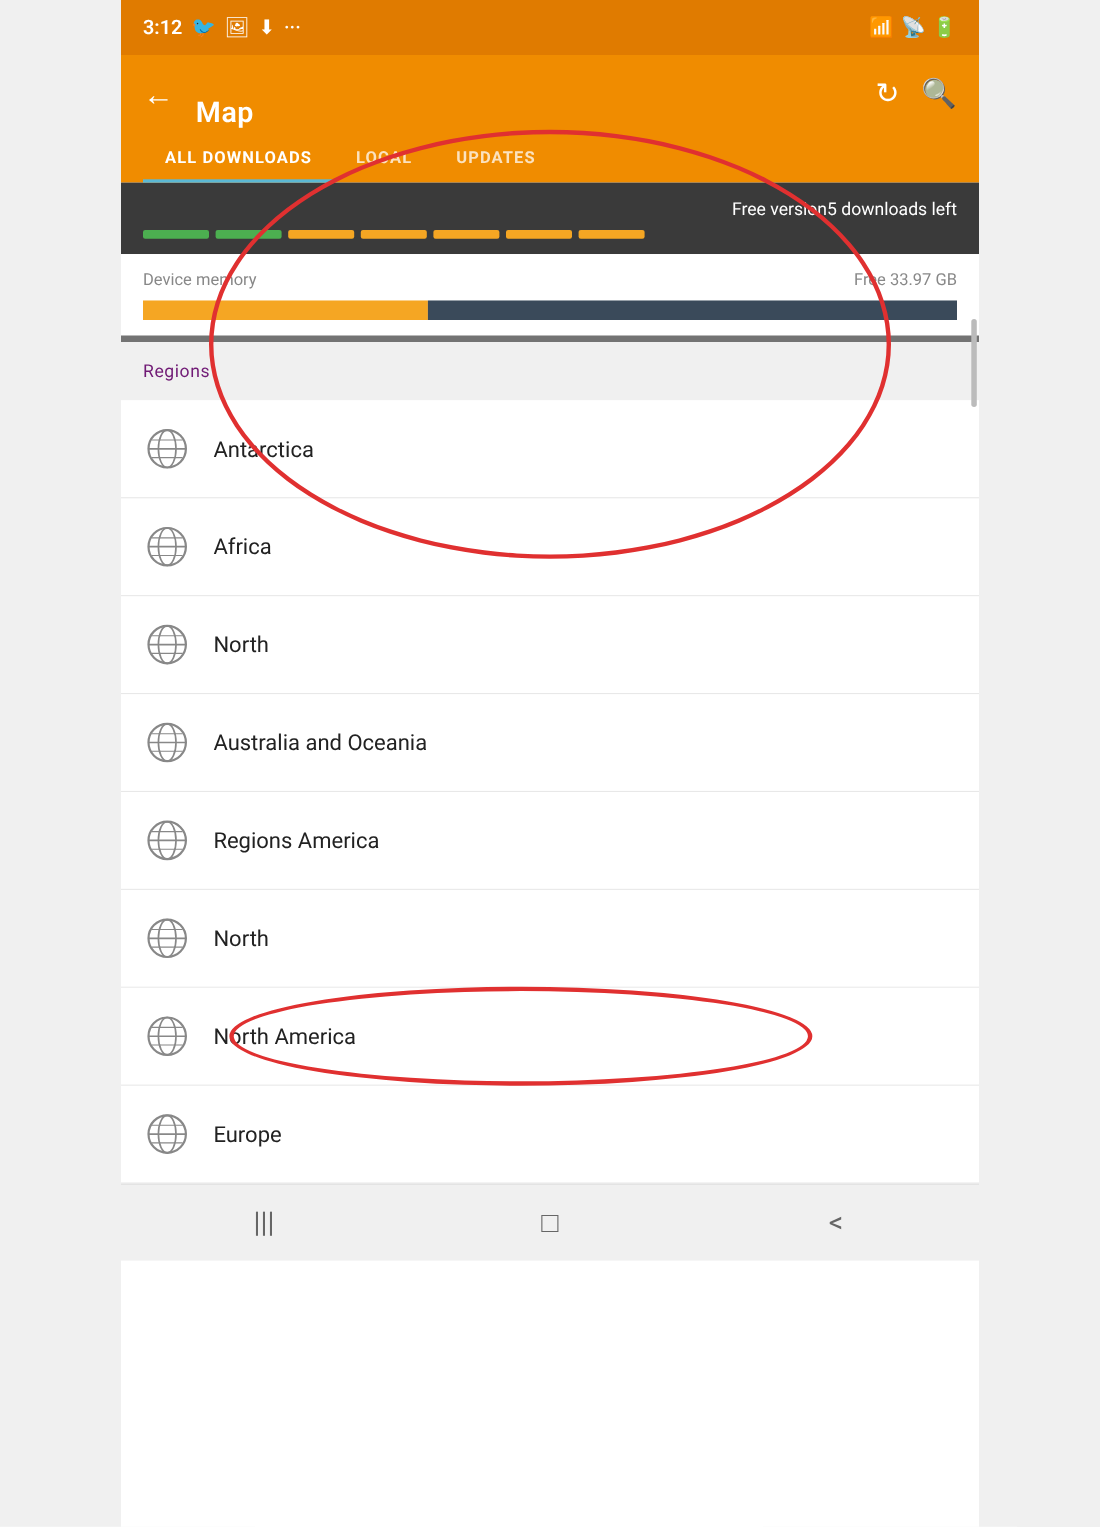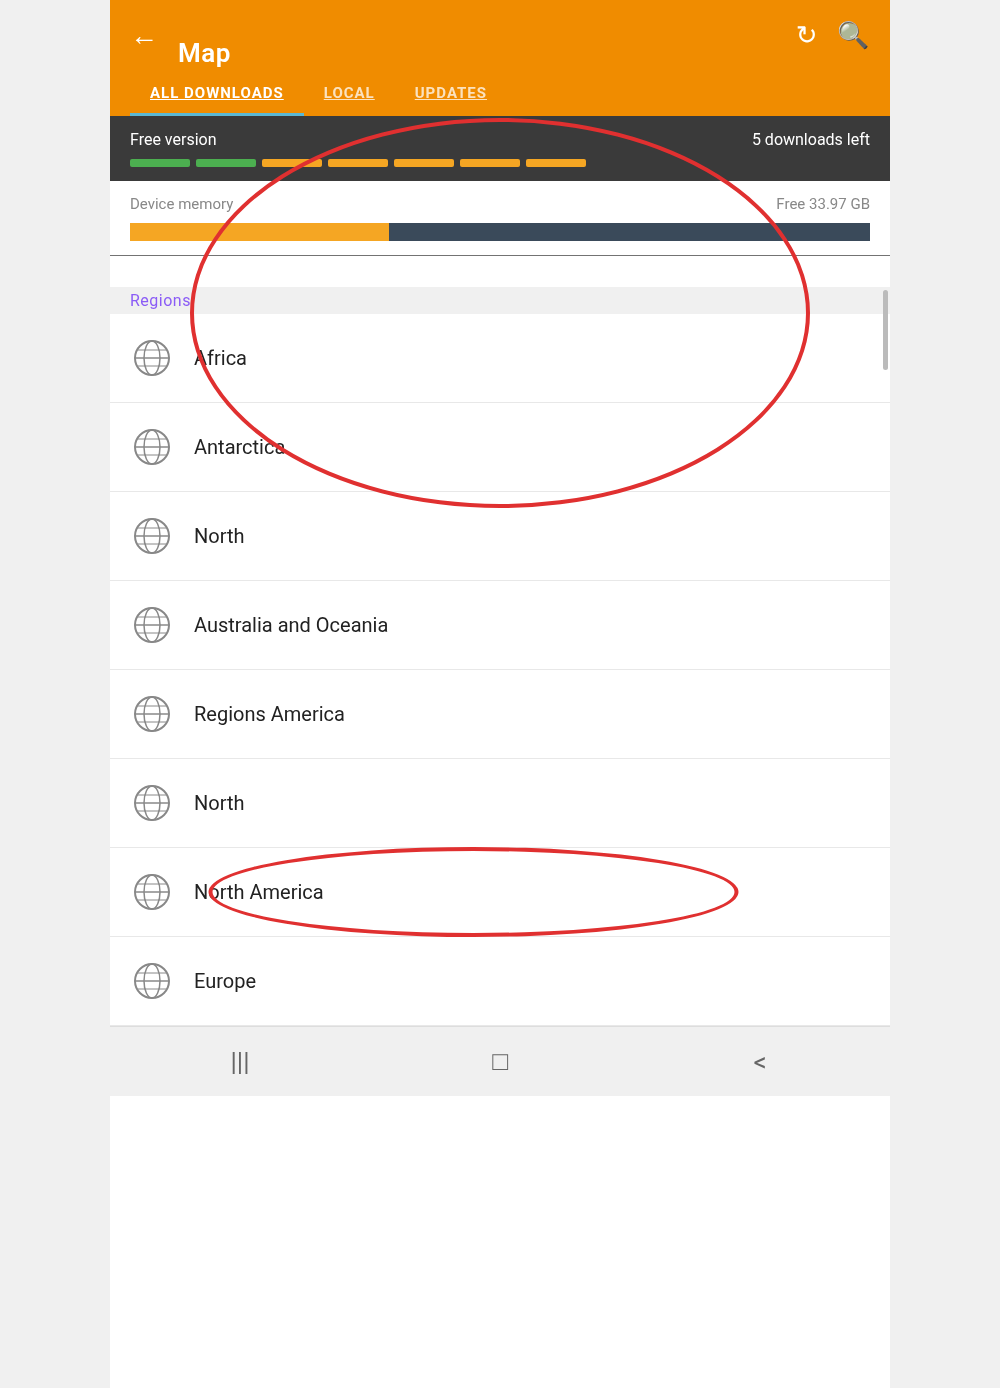--- a/index.html
+++ b/index.html
@@ -85,21 +85,20 @@
     }
     .tab {
       padding: 14px 20px;
       color: rgba(255,255,255,0.75);
       font-size: 15px;
       font-weight: 700;
       letter-spacing: 1px;
       cursor: pointer;
       position: relative;
       text-transform: uppercase;
-      text-decoration: underline;
     }
     .tab.active {
       color: #fff;
     }
     .tab.active::after {
       content: '';
       position: absolute;
       bottom: 0;
       left: 0;
       right: 0;
@@ -107,21 +106,21 @@
       background: #5bb8d4;
     }
 
     
     .free-version-section {
       background: #3a3a3a;
       padding: 14px 20px;
     }
     .free-version-header {
       display: flex;
-      justify-content: space-between;
+      justify-content: flex-end;
       color: #fff;
       font-size: 16px;
       margin-bottom: 10px;
     }
     .download-slots {
       display: flex;
       gap: 6px;
       align-items: center;
     }
     .slot {
@@ -138,21 +137,21 @@
     }
     .slot-free {
       width: 60px;
       background: #f5a623;
     }
 
     
     .device-memory-section {
       background: #fff;
       padding: 14px 20px;
-      border-bottom: 1px solid #737373;
+      border-bottom: 6px solid #737373;
     }
     .device-memory-header {
       display: flex;
       justify-content: space-between;
       color: #888;
       font-size: 15px;
       margin-bottom: 10px;
     }
     .memory-bar {
       height: 18px;
@@ -165,25 +164,24 @@
       width: 35%;
     }
     .memory-free {
       background: #3a4a5a;
       width: 65%;
     }
 
     
     .regions-label {
       background: #f0f0f0;
-      padding: 4px 20px;
-      color: #8b5cf6;
+      padding: 17px 20px;
+      color: #701a75;
       font-size: 16px;
       letter-spacing: 0.5px;
-      margin-top: 31px;
     }
 
     
     .region-list {
       background: #fff;
     }
     .region-item {
       display: flex;
       align-items: center;
       padding: 22px 20px;
@@ -258,20 +256,34 @@
       border-radius: 3px;
     }
   </style>
 </head>
 <body>
 
 <div class="phone-wrapper">
 
   <div class="annotation-circle-top"></div>
 
+  <div class="status-bar">
+    <div class="status-bar-left">
+      <span class="status-time">3:12</span>
+      <span>🐦</span>
+      <span>🖼</span>
+      <span>⬇</span>
+      <span>···</span>
+    </div>
+    <div class="status-bar-right">
+      <span>📶</span>
+      <span>📡</span>
+      <span>🔋</span>
+    </div>
+  </div>
 
   <div class="app-bar">
     <span class="app-bar-back">←</span>
     <span class="app-bar-title">Map</span>
     <div class="app-bar-actions">
       <span class="app-bar-icon">↻</span>
       <span class="app-bar-icon">🔍</span>
     </div>
   </div>
 
@@ -323,34 +335,34 @@
     <div class="region-item">
       <div class="region-icon">
         <svg class="globe-svg" viewBox="0 0 38 38" fill="none" xmlns="http://www.w3.org/2000/svg">
           <circle cx="19" cy="19" r="17" stroke="#888" stroke-width="2" fill="none"></circle>
           <ellipse cx="19" cy="19" rx="8" ry="17" stroke="#888" stroke-width="1.5" fill="none"></ellipse>
           <line x1="2" y1="19" x2="36" y2="19" stroke="#888" stroke-width="1.5"></line>
           <line x1="5" y1="11" x2="33" y2="11" stroke="#888" stroke-width="1"></line>
           <line x1="5" y1="27" x2="33" y2="27" stroke="#888" stroke-width="1"></line>
         </svg>
       </div>
+      <span class="region-name">Antarctica</span>
+    </div>
+
+    <div class="region-item">
+      <div class="region-icon">
+        <svg class="globe-svg" viewBox="0 0 38 38" fill="none" xmlns="http://www.w3.org/2000/svg">
+          <circle cx="19" cy="19" r="17" stroke="#888" stroke-width="2" fill="none"></circle>
+          <ellipse cx="19" cy="19" rx="8" ry="17" stroke="#888" stroke-width="1.5" fill="none"></ellipse>
+          <line x1="2" y1="19" x2="36" y2="19" stroke="#888" stroke-width="1.5"></line>
+          <line x1="5" y1="11" x2="33" y2="11" stroke="#888" stroke-width="1"></line>
+          <line x1="5" y1="27" x2="33" y2="27" stroke="#888" stroke-width="1"></line>
+        </svg>
+      </div>
       <span class="region-name">Africa</span>
-    </div>
-
-    <div class="region-item">
-      <div class="region-icon">
-        <svg class="globe-svg" viewBox="0 0 38 38" fill="none" xmlns="http://www.w3.org/2000/svg">
-          <circle cx="19" cy="19" r="17" stroke="#888" stroke-width="2" fill="none"></circle>
-          <ellipse cx="19" cy="19" rx="8" ry="17" stroke="#888" stroke-width="1.5" fill="none"></ellipse>
-          <line x1="2" y1="19" x2="36" y2="19" stroke="#888" stroke-width="1.5"></line>
-          <line x1="5" y1="11" x2="33" y2="11" stroke="#888" stroke-width="1"></line>
-          <line x1="5" y1="27" x2="33" y2="27" stroke="#888" stroke-width="1"></line>
-        </svg>
-      </div>
-      <span class="region-name">Antarctica</span>
     </div>
 
     <div class="region-item">
       <div class="region-icon">
         <svg class="globe-svg" viewBox="0 0 38 38" fill="none" xmlns="http://www.w3.org/2000/svg">
           <circle cx="19" cy="19" r="17" stroke="#888" stroke-width="2" fill="none"></circle>
           <ellipse cx="19" cy="19" rx="8" ry="17" stroke="#888" stroke-width="1.5" fill="none"></ellipse>
           <line x1="2" y1="19" x2="36" y2="19" stroke="#888" stroke-width="1.5"></line>
           <line x1="5" y1="11" x2="33" y2="11" stroke="#888" stroke-width="1"></line>
           <line x1="5" y1="27" x2="33" y2="27" stroke="#888" stroke-width="1"></line>

